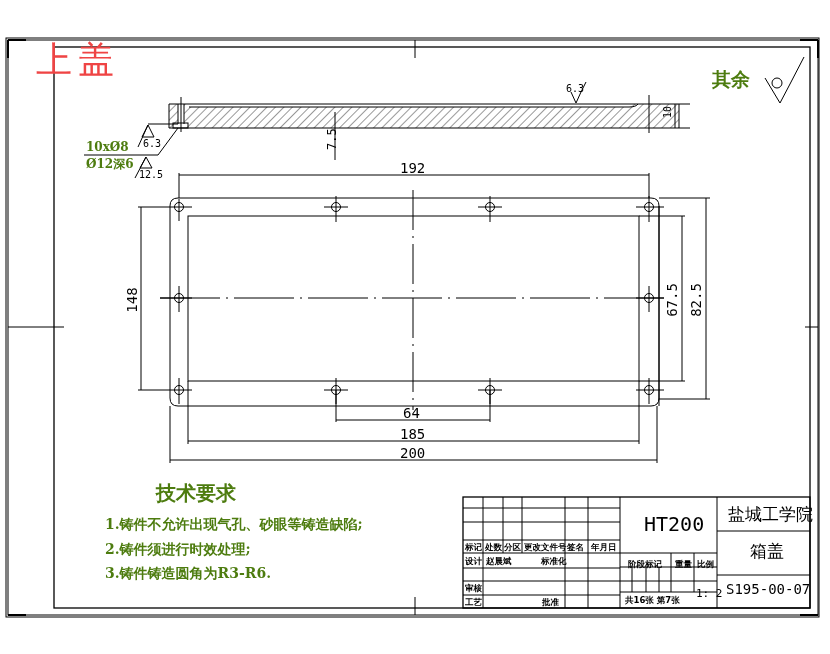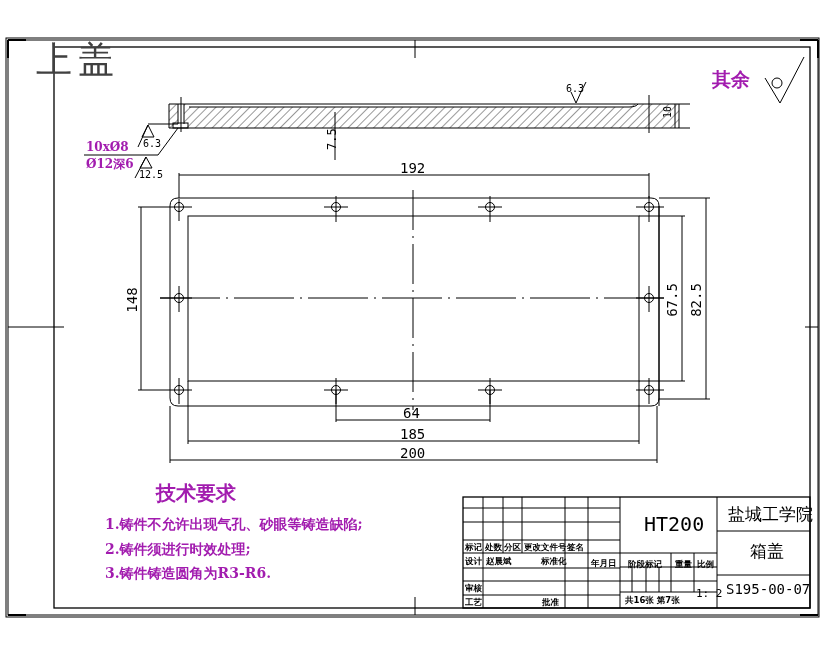--- a/index.html
+++ b/index.html
@@ -1,20 +1,20 @@
 <!DOCTYPE html>
 <html><head>
 <meta charset="utf-8">
 <style>
   html, body { margin: 0; padding: 0; background: #ffffff; }
   body { width: 830px; height: 654px; position: relative; overflow: hidden; font-family: "DejaVu Sans", sans-serif; }
   #drawing { position: absolute; left: 0; top: 0; }
   .mono { font-family: "DejaVu Sans Mono", monospace; fill: #000; }
-  .label { position: absolute; white-space: nowrap; color: #a21caf; line-height: 1; }
-  .title-red { position: absolute; left: 36px; top: 36px; font-family: "DejaVu Serif", serif; font-size: 36px; color: #404040; letter-spacing: 6px; }
+  .label { position: absolute; white-space: nowrap; color: #4d7c0f; line-height: 1; }
+  .title-red { position: absolute; left: 36px; top: 36px; font-family: "DejaVu Serif", serif; font-size: 36px; color: #ef4444; letter-spacing: 6px; }
   .tech-title { left: 156px; top: 483px; font-family: "DejaVu Serif", serif; font-size: 20px; font-weight: bold; }
   .tech-item { left: 105px; font-family: "DejaVu Serif", serif; font-size: 14px; font-weight: bold; }
   .rest-rough { left: 712px; top: 70px; font-family: "DejaVu Serif", serif; font-size: 19px; font-weight: bold; }
   .hole-note { font-family: "DejaVu Serif", serif; font-size: 12px; font-weight: bold; }
   .tb-small { position: absolute; font-family: "DejaVu Sans", sans-serif; font-size: 8.5px; font-weight: bold; color: #000; white-space: nowrap; line-height: 1; }
   .tb-big { position: absolute; font-family: "DejaVu Sans Mono", monospace; color: #000; white-space: nowrap; line-height: 1; }
 </style>
 </head>
 <body>
 
@@ -209,21 +209,21 @@
 <div class="label tech-title">技术要求</div>
 <div class="label tech-item" style="top:517px;">1.铸件不允许出现气孔、砂眼等铸造缺陷;</div>
 <div class="label tech-item" style="top:542px;">2.铸件须进行时效处理;</div>
 <div class="label tech-item" style="top:566px;">3.铸件铸造圆角为R3-R6.</div>
 
 <div class="tb-small" style="left:465px; top:543px;">标记</div>
 <div class="tb-small" style="left:485px; top:543px;">处数</div>
 <div class="tb-small" style="left:504px; top:543px;">分区</div>
 <div class="tb-small" style="left:524px; top:543px;">更改文件号</div>
 <div class="tb-small" style="left:567px; top:543px;text-align:right;">签名</div>
-<div class="tb-small" style="left:591px; top:543px;margin-top:16px;">年月日</div>
+<div class="tb-small" style="left:591px; top:543px;">年月日</div>
 
 <div class="tb-small" style="left:465px; top:557px;">设计</div>
 <div class="tb-small" style="left:486px; top:557px;">赵晨斌</div>
 <div class="tb-small" style="left:541px; top:557px;">标准化</div>
 <div class="tb-small" style="left:465px; top:584px;">审核</div>
 <div class="tb-small" style="left:465px; top:598px;">工艺</div>
 <div class="tb-small" style="left:542px; top:598px;">批准</div>
 
 <div class="tb-small" style="left:628px; top:560px;">阶段标记</div>
 <div class="tb-small" style="left:675px; top:560px;">重量</div>

